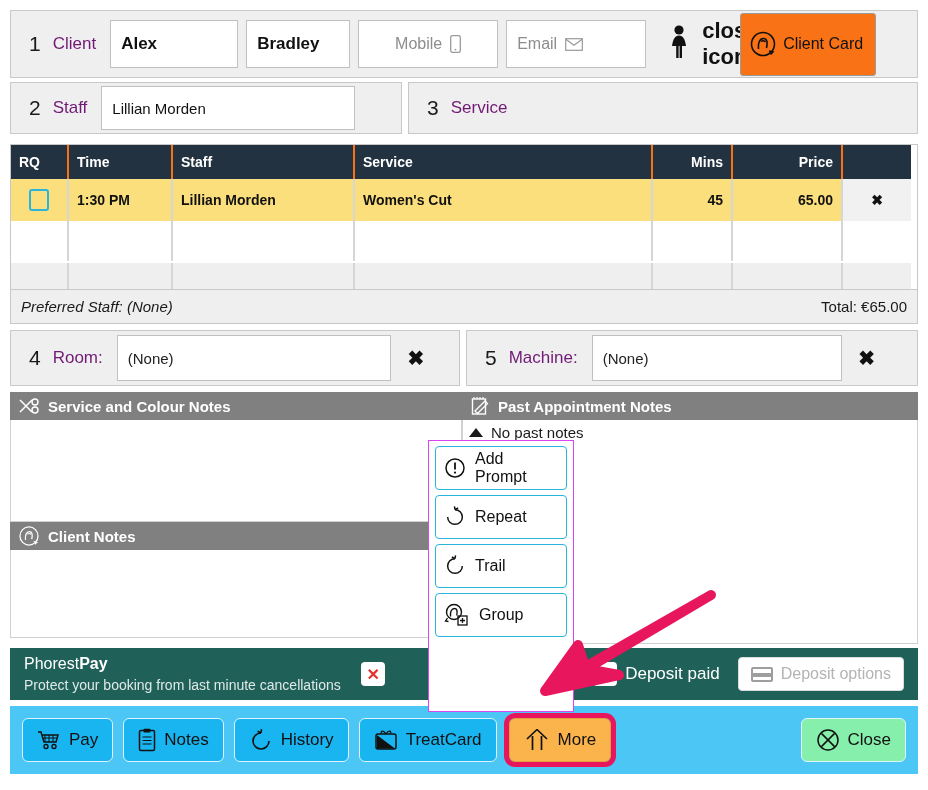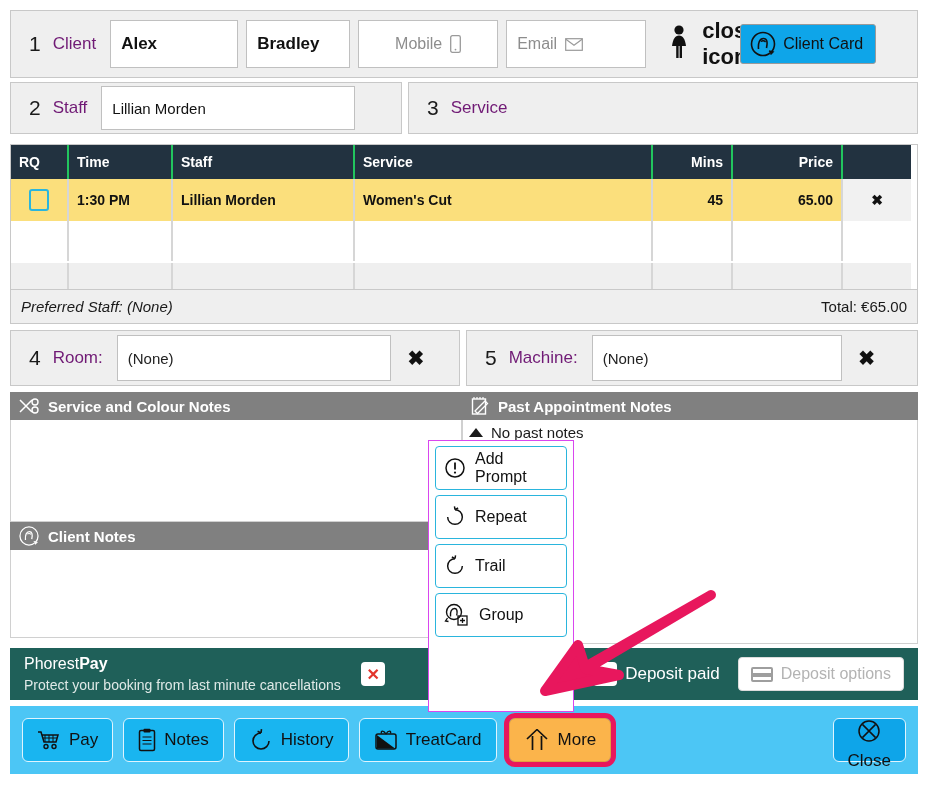--- a/index.html
+++ b/index.html
@@ -43,22 +43,22 @@
   .f-last  { width: 104px; margin-right: 8px; }
   .f-mob   { width: 140px; margin-right: 8px; justify-content: center; gap:8px;}
   .f-mail  { width: 140px; margin-right: 10px; justify-content: flex-start; gap:8px;}
 
   .icon-female { width: 30px; display:flex; align-items:center; justify-content:center; margin: 0 8px;}
   .icon-x-big {
     font-size: 22px; font-weight: bold; color: #111;
     width: 34px; text-align: center; cursor: default;
   }
   .client-card-btn {
-    background: #0ea5e9; border: 1px solid #9a9a9a; border-radius: 3px;
-    height: 40px; display: flex; align-items: center; gap: 6px;
+    background: #f97316; border: 1px solid #9a9a9a; border-radius: 3px;
+    height: 63px; display: flex; align-items: center; gap: 6px;
     padding: 0 12px 0 8px; font-size: 16px; color: #111;
     margin-left: 4px;
   }
 
   
   .row23 { position: absolute; left: 10px; top: 82px; width: 908px; height: 52px; display:flex; gap: 6px;}
   .sec-staff {
     width: 392px; background: #efefef; border:1px solid #c8c8c8;
     display:flex; align-items:center; padding: 0 8px;
   }
@@ -67,21 +67,21 @@
     display:flex; align-items:center; padding: 0 8px;
   }
   .f-staff { width: 254px; height: 44px; font-size: 15px; }
 
   
   .table-wrap { position: absolute; left: 10px; top: 144px; width: 908px; height: 180px; background:#fff; border:1px solid #c8c8c8;}
   .thead { display:flex; height: 34px; }
   .th {
     background: #223240; color: #ffffff; font-size: 14px; font-weight: bold;
     display:flex; align-items:center; padding: 0 8px;
-    border-right: 2px solid #22c55e;
+    border-right: 2px solid #f97316;
   }
   .th.r { justify-content: flex-end; }
   .c-rq { width: 58px; }
   .c-time { width: 104px; }
   .c-staff { width: 182px; }
   .c-svc { width: 298px; }
   .c-mins { width: 80px; }
   .c-price { width: 110px; }
   .c-del { width: 68px; border-right: none; }
 
@@ -177,21 +177,21 @@
   .abtn {
     background: #19b5f0; border: 1px solid #dff4fe; border-radius: 6px;
     height: 44px; display:flex; align-items:center; gap: 8px; padding: 0 14px;
     font-size: 17px; color:#111; margin-right: 10px;
   }
   .abtn.more {
     background: #fbb44b; border: 1px solid #e2a03f;
     outline: 5px solid #e8175d; outline-offset: 0px;
     margin-left: 2px; margin-right: 14px;
   }
-  .abtn.close { background:#0ea5e9; margin-right: 0; flex-direction: column; }
+  .abtn.close { background:#86efac; margin-right: 0; }
   .ab-spacer { flex: 1; }
 
   
   .popup {
     position:absolute; left: 428px; top: 440px; width: 146px; height: 272px;
     background:#fff; border: 1px solid #d946ef; z-index: 40;
   }
   .pitem {
     margin: 5px 6px; height: 44px; background:#fff;
     border: 1px solid #2ab5dd; border-radius: 4px;

